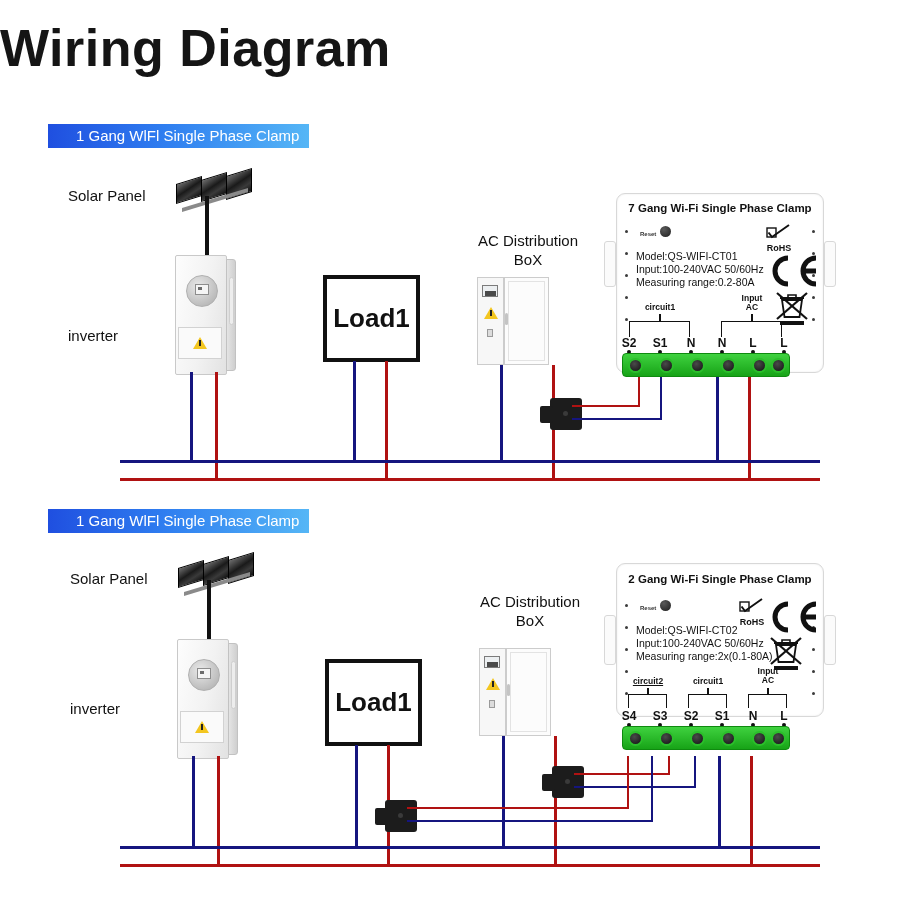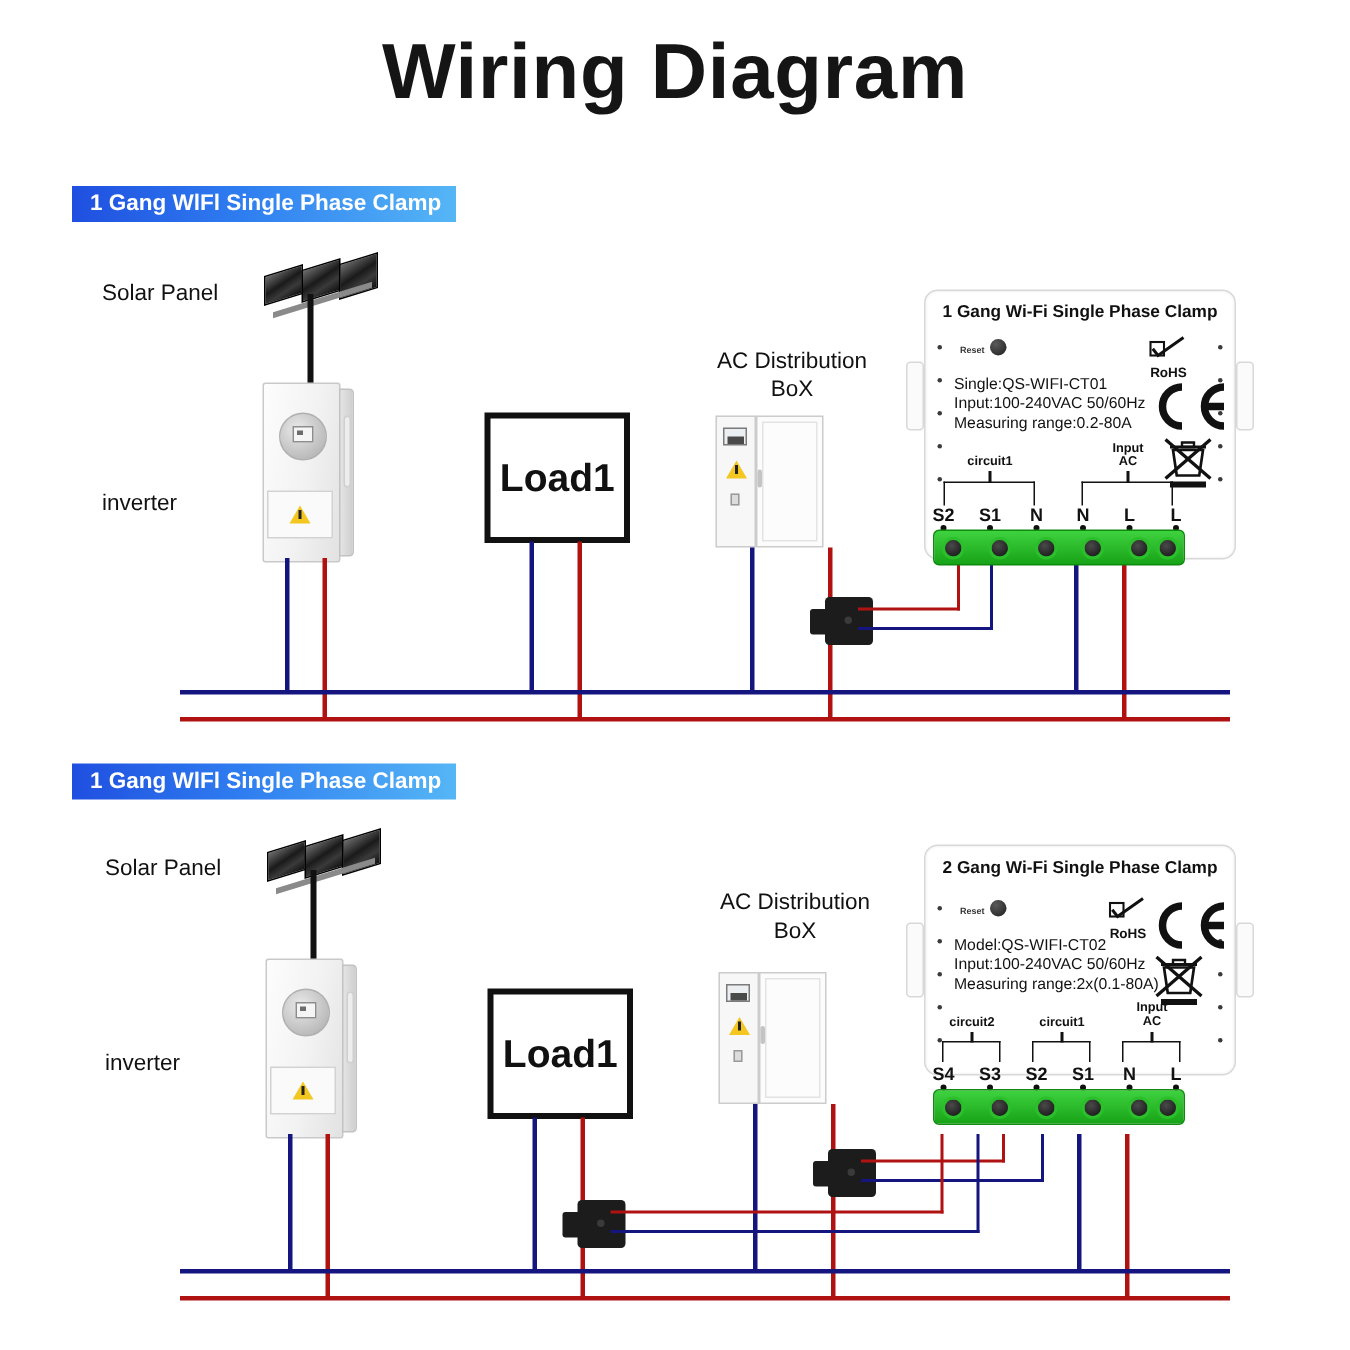--- a/index.html
+++ b/index.html
@@ -2,29 +2,29 @@
 <html><head>
 <meta charset="utf-8">
 <style>
   html,body{margin:0;padding:0;background:#ffffff;}
   body{width:900px;height:900px;position:relative;overflow:hidden;
        font-family:"Liberation Sans","DejaVu Sans",sans-serif;color:#111;}
   .abs{position:absolute;}
 
   
   #page-title{
-    left:0;top:18px;width:900px;text-align:center;
+    left:0;top:18px;width:900px;text-align:left;
     font-size:52px;font-weight:bold;letter-spacing:.5px;color:#151515;
   }
 
   
   .banner{
-    height:24px;line-height:24px;padding:0 10px 0 12px;
+    height:24px;line-height:24px;padding:0 10px 0 28px;
     background:linear-gradient(90deg,#1f4fe0 0%,#2f7ef0 45%,#55b6f6 100%);
-    color:#ffffff;font-size:15px;font-weight:bold;white-space:nowrap;
+    color:#ffffff;font-size:15px;font-weight:normal;white-space:nowrap;
     box-sizing:border-box;
   }
 
   
   .lbl{font-size:15px;color:#111;white-space:nowrap;}
   .lbl.ctr{text-align:center;}
 
   
   .solar{width:78px;height:36px;}
   .solar .pane{
@@ -185,26 +185,26 @@
 <div class="abs w v blue thinv" style="left:660px;top:372px;height:48px;"></div>
 
 <div class="abs w v blue" style="left:716px;top:372px;height:90px;"></div>
 <div class="abs w v red" style="left:748px;top:372px;height:108px;"></div>
 
 <div class="abs device" style="left:604px;top:193px;width:232px;height:180px;">
   <div class="dev-wing" style="left:0px;top:48px;height:46px;"></div>
   <div class="dev-wing" style="right:0px;top:48px;height:46px;"></div>
   <div class="dev-body"></div>
 
-  <div class="dev-title" style="top:9px;">1 Gang Wi-Fi Single Phase Clamp</div>
+  <div class="dev-title" style="top:9px;">7 Gang Wi-Fi Single Phase Clamp</div>
 
   <div class="reset-lbl" style="left:36px;top:38px;">Reset</div>
   <div class="reset-btn" style="left:56px;top:33px;"></div>
 
-  <div class="dev-spec" style="left:32px;top:57px;">Single:QS-WIFI-CT01</div>
+  <div class="dev-spec" style="left:32px;top:57px;">Model:QS-WIFI-CT01</div>
   <div class="dev-spec" style="left:32px;top:70px;">Input:100-240VAC 50/60Hz</div>
   <div class="dev-spec" style="left:32px;top:83px;">Measuring range:0.2-80A</div>
 
   <div class="vent" style="left:21px;top:37px;"></div>
   <div class="vent" style="left:21px;top:59px;"></div>
   <div class="vent" style="left:21px;top:81px;"></div>
   <div class="vent" style="left:21px;top:103px;"></div>
   <div class="vent" style="left:21px;top:125px;"></div>
 
   <div class="vent" style="left:208px;top:37px;"></div>
@@ -386,21 +386,21 @@
     <svg width="36" height="36" viewBox="0 0 36 36">
       <path d="M8 9 h20 l-2.5 17 h-15 Z" fill="none" stroke="#111" stroke-width="1.8"></path>
       <path d="M6 7 h24" stroke="#111" stroke-width="2"></path>
       <path d="M14 4 h8 v3 h-8 Z" fill="none" stroke="#111" stroke-width="1.6"></path>
       <path d="M3 2 L33 28" stroke="#111" stroke-width="2.2"></path>
       <path d="M33 2 L3 28" stroke="#111" stroke-width="2.2"></path>
       <rect x="6" y="30" width="24" height="4" fill="#111"></rect>
     </svg>
   </div>
 
-  <div class="grp-lbl" style="left:16px;top:114px;width:56px;">circuit2</div>
+  <div class="grp-lbl" style="left:16px;top:114px;width:56px;text-decoration:underline;">circuit2</div>
   <div class="grp-stem" style="left:43px;top:125px;height:7px;"></div>
   <div class="grp-bracket" style="left:24px;top:131px;width:39px;height:14px;"></div>
 
   <div class="grp-lbl" style="left:76px;top:114px;width:56px;">circuit1</div>
   <div class="grp-stem" style="left:103px;top:125px;height:7px;"></div>
   <div class="grp-bracket" style="left:84px;top:131px;width:39px;height:14px;"></div>
 
   <div class="grp-lbl" style="left:136px;top:104px;width:56px;">
     <div>Input</div>
     <div>AC</div>

